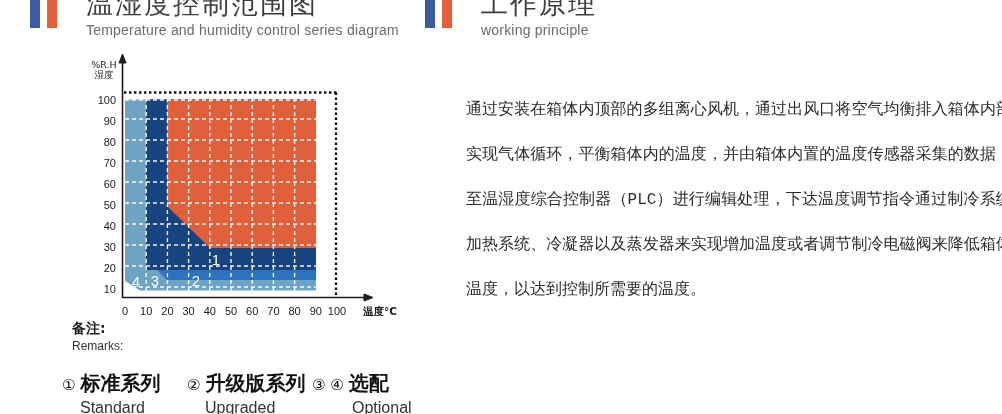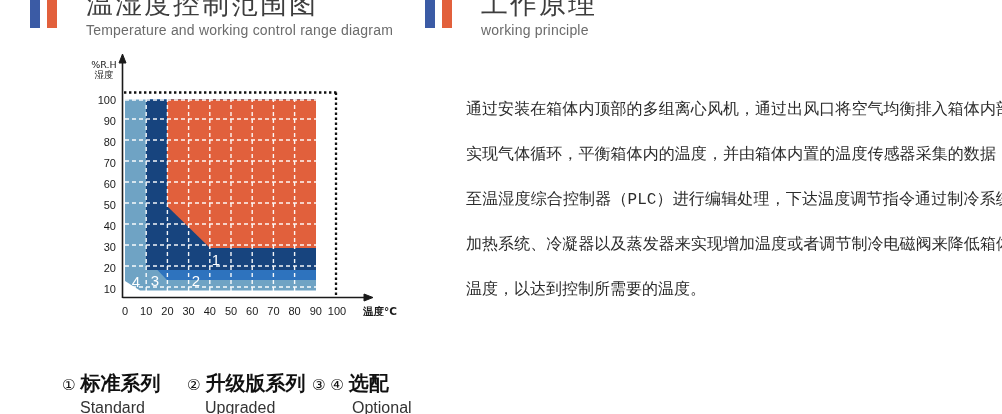--- a/index.html
+++ b/index.html
@@ -66,21 +66,21 @@
 <body>
 
 <div class="page">
 
   <div class="head" id="head-left">
     <div class="bars">
       <div class="bar blue"></div>
       <div class="bar orange"></div>
     </div>
     <div class="cn">温湿度控制范围图</div>
-    <div class="en">Temperature and working control range diagram</div>
+    <div class="en">Temperature and humidity control series diagram</div>
   </div>
 
   <div class="head" id="head-right">
     <div class="bars">
       <div class="bar blue"></div>
       <div class="bar orange"></div>
     </div>
     <div class="cn">工作原理</div>
     <div class="en">working principle</div>
   </div>
@@ -174,20 +174,24 @@
 
       <g font-family="Liberation Sans, sans-serif" font-size="15" fill="#ffffff" text-anchor="middle">
         <text x="216" y="219">1</text>
         <text x="196" y="240">2</text>
         <text x="155" y="240">3</text>
         <text x="136" y="241">4</text>
       </g>
     </svg>
   </div>
 
+  <div id="remarks">
+    <div class="rm-cn">备注:</div>
+    <div class="rm-en">Remarks:</div>
+  </div>
 
   <div id="legend">
     <div class="lg" id="lg-1">
       <div class="row1">
         <span class="circ">①</span>
         <span class="lab-cn">标准系列</span>
       </div>
       <div class="lab-en">Standard series</div>
     </div>
     <div class="lg" id="lg-2">

